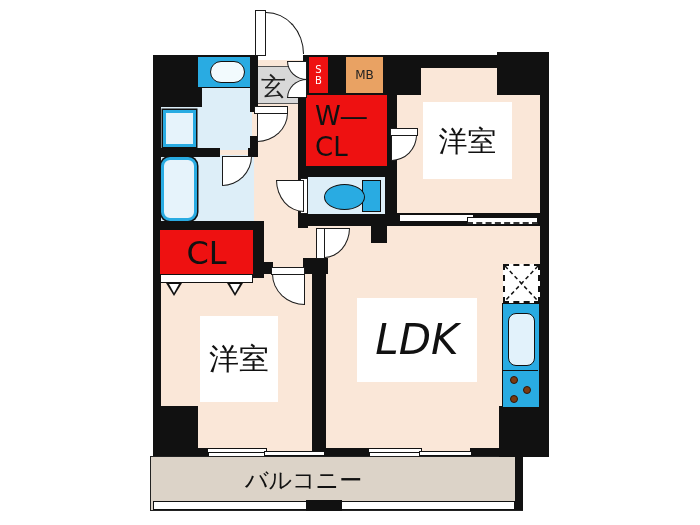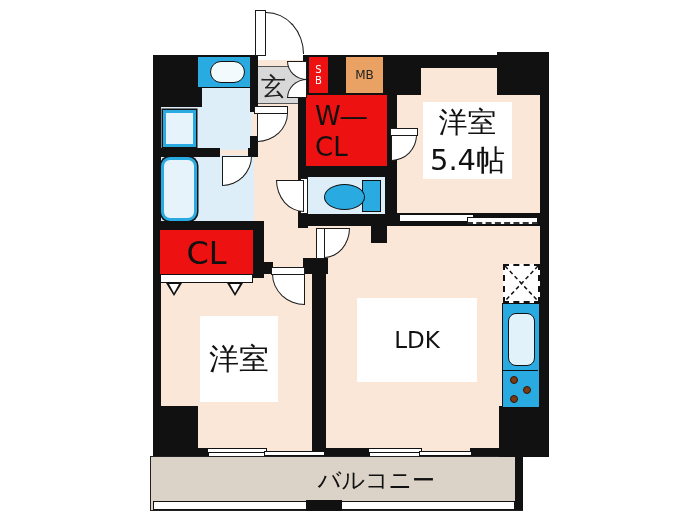--- a/index.html
+++ b/index.html
@@ -28,21 +28,21 @@
   <div class="a wet" style="left:198px;top:55px;width:54px;height:95px;"></div>
   <div class="a wet" style="left:161px;top:107px;width:37px;height:43px;"></div>
   <div class="a wet" style="left:158px;top:155px;width:96px;height:68px;"></div>
   <div class="a wet" style="left:308px;top:177px;width:77px;height:37px;"></div>
   <div class="a" style="left:256px;top:66px;width:52px;height:38px;background:#d8d8d8;border:1px solid #555;"></div>
 
   <div class="a" style="left:150px;top:456px;width:373px;height:55px;background:#dcd3c8;border:1.5px solid #222;"></div>
   <div class="a winbar" style="left:153px;top:501px;width:362px;height:9px;"></div>
   <div class="a wall" style="left:306px;top:500px;width:36px;height:11px;"></div>
   <div class="a wall" style="left:515px;top:456px;width:8px;height:54px;"></div>
-  <div class="a" style="left:245px;top:465px;width:190px;text-align:right;font-size:23px;">バルコニー</div>
+  <div class="a" style="left:245px;top:465px;width:190px;text-align:left;font-size:23px;">バルコニー</div>
 
   <div class="a wall" style="left:153px;top:55px;width:104px;height:13px;"></div>
   <div class="a wall" style="left:303px;top:55px;width:245px;height:13px;"></div>
   <div class="a wall" style="left:153px;top:55px;width:8px;height:401px;"></div>
   <div class="a wall" style="left:540px;top:52px;width:9px;height:404px;"></div>
   <div class="a wall" style="left:153px;top:448px;width:56px;height:8px;"></div>
   <div class="a wall" style="left:323px;top:448px;width:47px;height:8px;"></div>
   <div class="a wall" style="left:470px;top:448px;width:78px;height:8px;"></div>
   <div class="a wall" style="left:153px;top:55px;width:49px;height:52px;"></div>
   <div class="a wall" style="left:497px;top:52px;width:52px;height:43px;"></div>
@@ -135,22 +135,21 @@
   <div class="a winbar" style="left:399px;top:214px;width:75px;height:8px;"></div>
   <div class="a winbar" style="left:467px;top:217px;width:71px;height:7px;border-bottom:2px dashed #333;"></div>
 
   <div class="a winbar" style="left:207px;top:448px;width:60px;height:5px;"></div>
   <div class="a winbar" style="left:264px;top:451px;width:61px;height:5px;"></div>
   <div class="a winbar" style="left:368px;top:448px;width:54px;height:5px;"></div>
   <div class="a winbar" style="left:419px;top:451px;width:53px;height:5px;"></div>
 
   <div class="a lbl" style="left:423px;top:102px;width:89px;height:77px;font-size:29px;line-height:38px;">
     <span>洋室</span>
-    <span>5.4帖</span>
   </div>
-  <div class="a lbl" style="left:357px;top:298px;width:120px;height:84px;font-size:23px;line-height:42px;">
+  <div class="a lbl" style="left:357px;top:298px;width:120px;height:84px;font-size:42px;line-height:42px;font-style:italic;">
     <span>LDK</span>
   </div>
   <div class="a lbl" style="left:200px;top:316px;width:78px;height:86px;font-size:30px;line-height:42px;">
     <span>洋室</span>
   </div>
 
 </div>
 
 </body></html>

